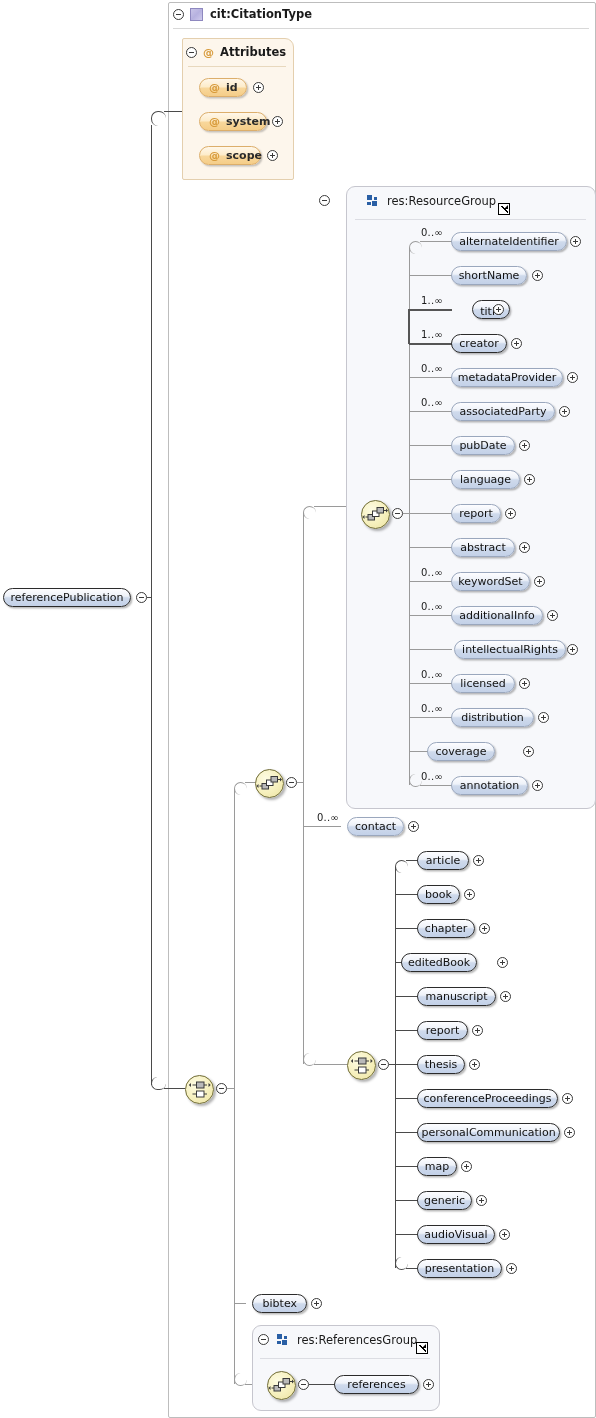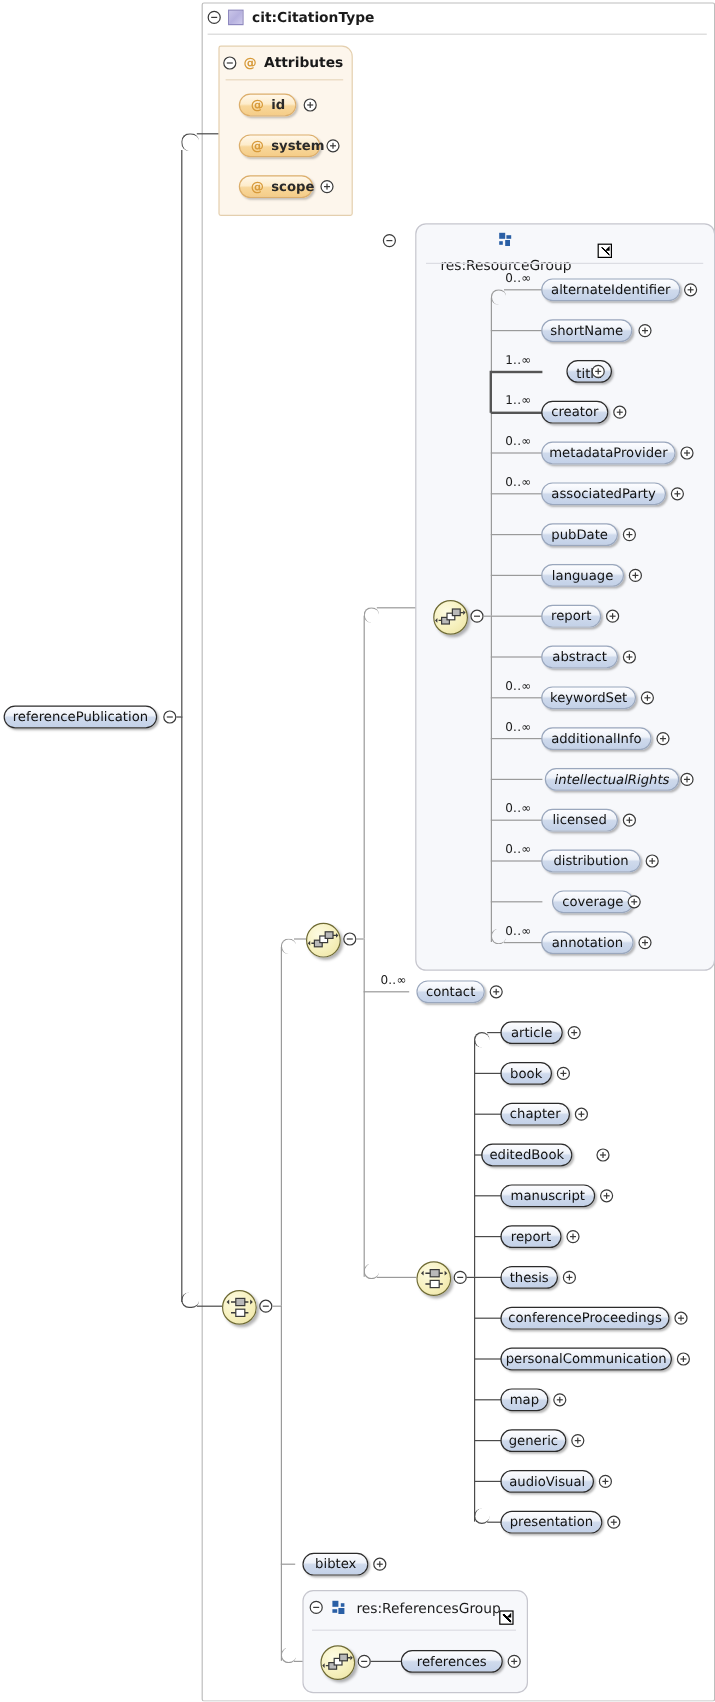--- a/index.html
+++ b/index.html
@@ -236,21 +236,21 @@
   <div class="elbow elbow-tl" style="left:303px;top:506px;width:12px;height:12px;"></div>
   <div class="ln lnh" style="left:314px;top:506px;width:47px;"></div>
 
   <div class="ln lnh" style="left:303px;top:826px;width:38px;"></div>
 
   <div class="elbow elbow-bl" style="left:303px;top:1053px;width:12px;height:12px;"></div>
   <div class="ln lnh" style="left:314px;top:1064px;width:33px;"></div>
 
   <div class="groupbox" style="left:346px;top:186px;width:248px;height:621px;"></div>
   <div class="tg" style="left:319px;top:195px;"></div>
-  <div class="groupbox-hdr" style="left:367px;top:194px;flex-direction:column;">
+  <div class="groupbox-hdr" style="left:367px;top:194px;">
     <span class="grp-icon">
         <i></i>
         <i></i>
         <i></i>
         <i></i>
       </span>
     <span>res:ResourceGroup</span>
   </div>
   <div class="extlink" style="left:498px;top:203px;"></div>
   <div class="groupbox-rule" style="left:355px;top:219px;width:231px;"></div>
@@ -350,41 +350,41 @@
   <div class="tg plus" style="left:534px;top:576px;"></div>
 
   <div class="ln lnh" style="left:409px;top:615px;width:43px;"></div>
   <div class="card" style="left:421px;top:601px;">0..∞</div>
   <div class="node optional" style="left:451px;top:606px;width:92px;">
     <span>additionalInfo</span>
   </div>
   <div class="tg plus" style="left:547px;top:610px;"></div>
 
   <div class="ln lnh" style="left:409px;top:649px;width:43px;"></div>
-  <div class="node optional" style="left:454px;top:640px;width:112px;font-style:italic;">
+  <div class="node optional" style="left:454px;top:640px;width:112px;">
     <span>intellectualRights</span>
   </div>
   <div class="tg plus" style="left:567px;top:644px;"></div>
 
   <div class="ln lnh" style="left:409px;top:683px;width:43px;"></div>
   <div class="card" style="left:421px;top:669px;">0..∞</div>
   <div class="node optional" style="left:451px;top:674px;width:64px;">
     <span>licensed</span>
   </div>
   <div class="tg plus" style="left:519px;top:678px;"></div>
 
   <div class="ln lnh" style="left:409px;top:717px;width:43px;"></div>
   <div class="card" style="left:421px;top:703px;">0..∞</div>
   <div class="node optional" style="left:451px;top:708px;width:83px;">
     <span>distribution</span>
   </div>
   <div class="tg plus" style="left:538px;top:712px;"></div>
 
   <div class="ln lnh" style="left:409px;top:751px;width:43px;"></div>
-  <div class="node optional" style="left:460px;top:742px;width:68px;">
+  <div class="node optional" style="left:427px;top:742px;width:68px;">
     <span>coverage</span>
   </div>
   <div class="tg plus" style="left:523px;top:746px;"></div>
 
   <div class="ln lnh" style="left:420px;top:785px;width:32px;"></div>
   <div class="card" style="left:421px;top:771px;">0..∞</div>
   <div class="node optional" style="left:451px;top:776px;width:77px;">
     <span>annotation</span>
   </div>
   <div class="tg plus" style="left:532px;top:780px;"></div>

